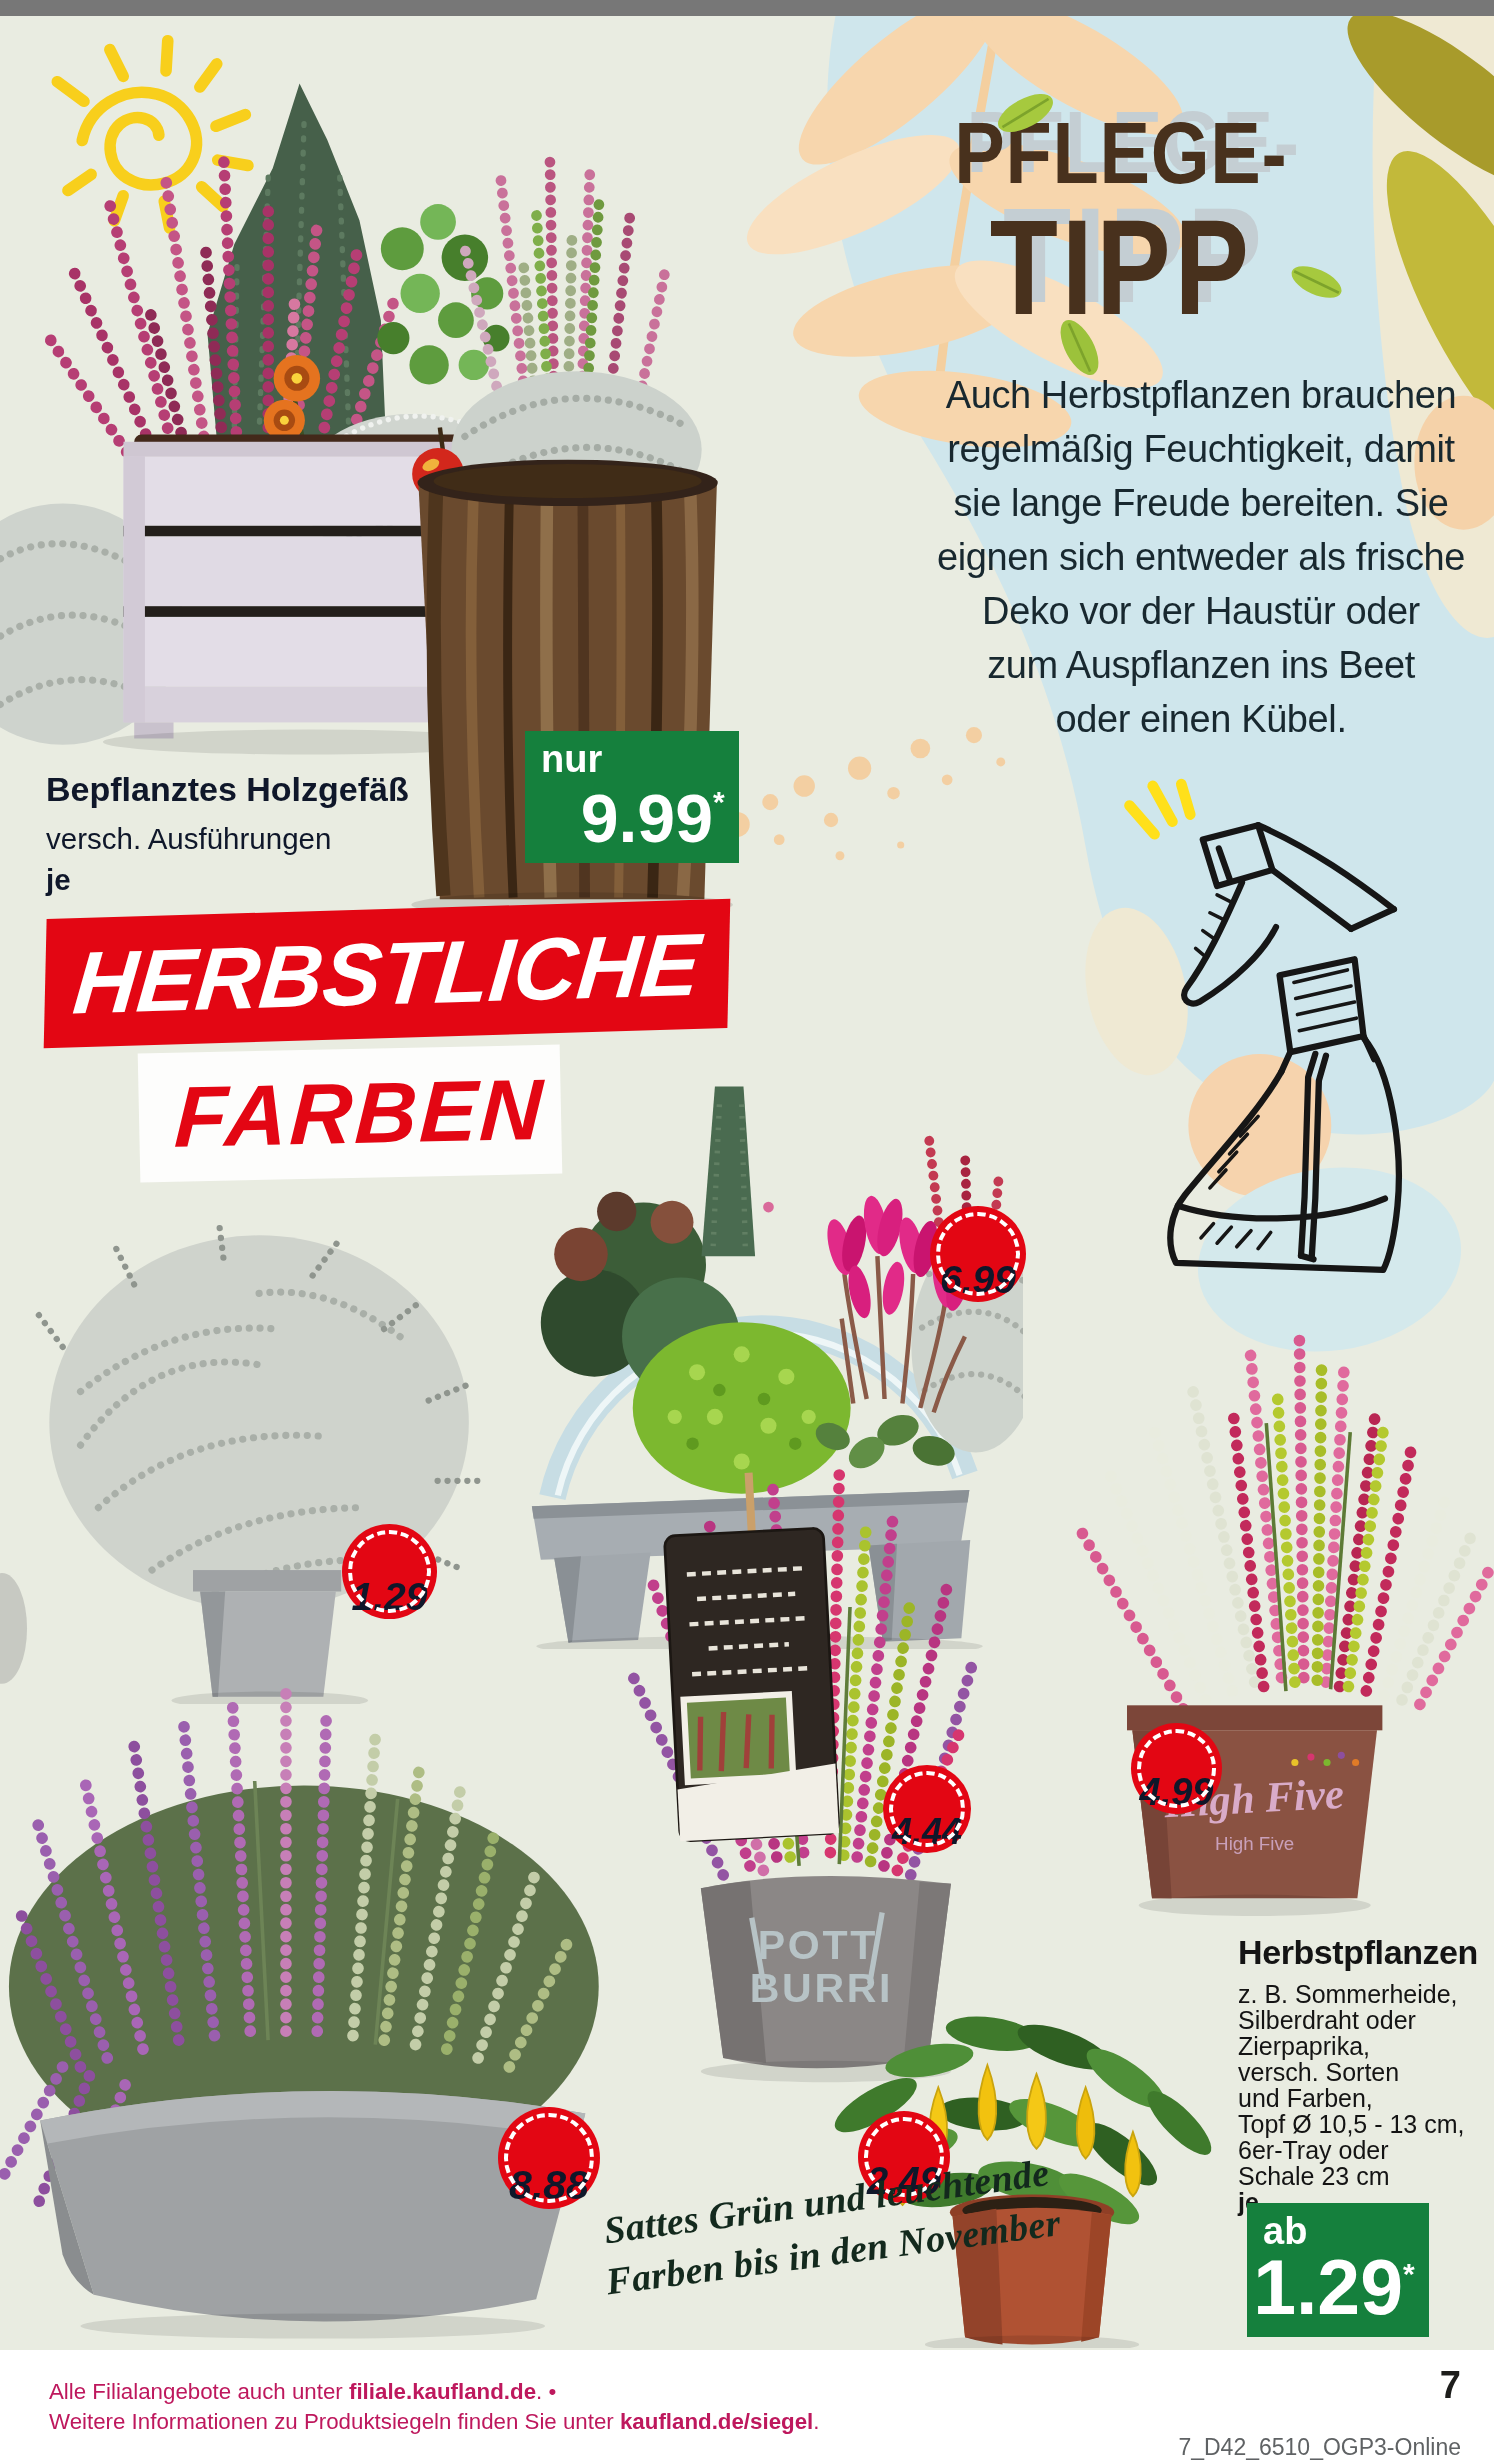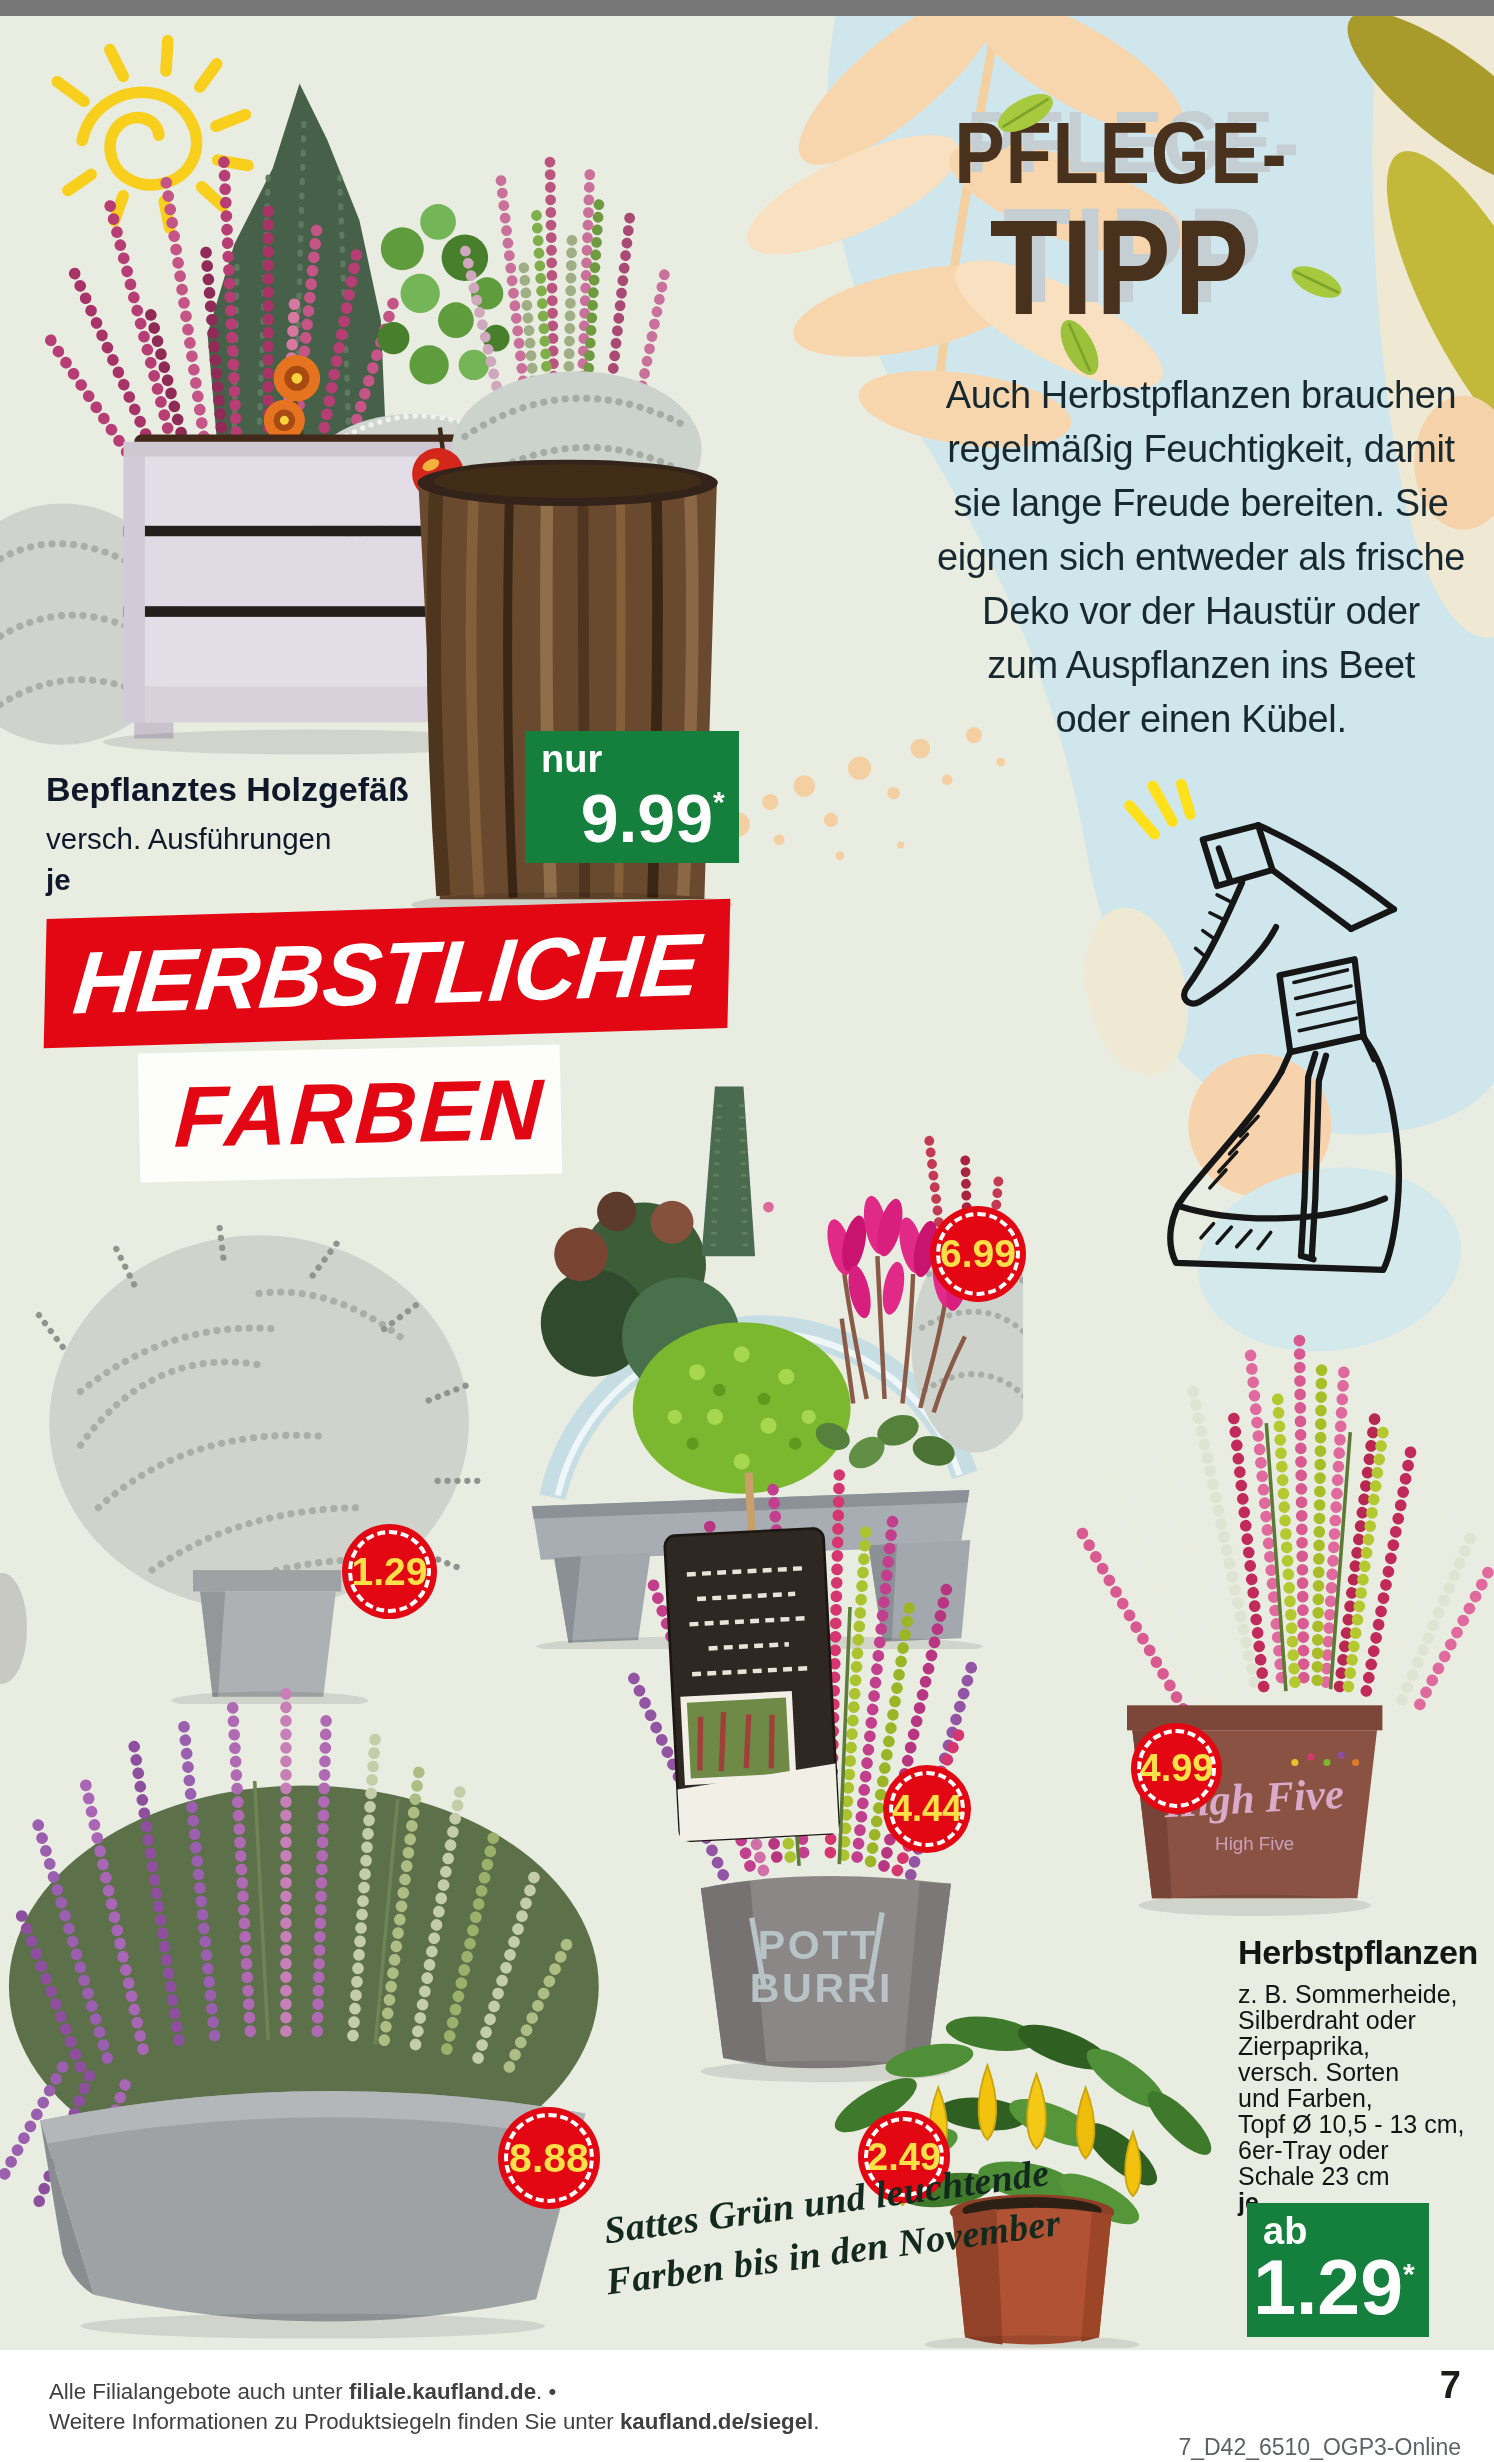--- a/index.html
+++ b/index.html
@@ -26,27 +26,27 @@
   .prod2{left:1238px;top:1917px;color:#141414;width:259px;}
   .prod2 .name{font-size:34px;font-weight:700;margin-bottom:9px;letter-spacing:-0.4px;}
   .prod2 .line{font-size:25px;line-height:26px;}
   .prod2 .unit{font-size:25px;font-weight:700;line-height:27px;}
   
   .banner-red{left:45px;top:893px;width:684px;height:129px;background:#e30613;transform:rotate(-1.7deg) skewX(-3deg);display:flex;align-items:center;justify-content:center;}
   .banner-red span{color:#fff;font-size:88px;font-weight:900;font-style:italic;letter-spacing:0px;transform:skewX(-4deg);white-space:nowrap;}
   .banner-white{left:139px;top:1033px;width:422px;height:129px;background:#fdfdfc;transform:rotate(-1.2deg);display:flex;align-items:center;}
   .banner-white span{color:#e30613;font-size:86px;font-weight:900;font-style:italic;letter-spacing:2.7px;margin-left:36px;transform:skewX(-4deg);white-space:nowrap;}
   
-  .cbadge{border-radius:50%;background:#e30613;color:#fde047;display:flex;align-items:center;justify-content:center;font-weight:700;}
+  .cbadge{border-radius:50%;background:#e30613;color:#0f172a;display:flex;align-items:flex-end;justify-content:center;font-weight:700;font-style:italic;}
   .cbadge::before{content:"";position:absolute;inset:6.3px;border:4.5px dashed #fff;border-radius:50%;}
   
   .handwriting{left:522px;top:2160px;width:616px;transform:rotate(-7.5deg);text-align:center;color:#13291d;font-family:"Liberation Serif",serif;font-style:italic;font-weight:700;font-size:38px;line-height:51px;letter-spacing:0.4px;}
   
   .footer-band{left:0;top:2334px;width:1495px;height:129px;background:#ffffff;}
-  .footer-left{left:49px;top:2361px;font-size:22.3px;color:#404040;line-height:30px;}
+  .footer-left{left:49px;top:2361px;font-size:22.3px;color:#be185d;line-height:30px;}
   .footer-left b{font-weight:700;}
   .page-num{right:34px;top:2348px;position:absolute;font-size:38px;font-weight:700;color:#1d1d1b;}
   .print-code{right:34px;top:2418px;position:absolute;font-size:23px;color:#5f6264;}
 </style>
 </head>
 <body>
 
 <div id="page">
 
   <svg class="abs" style="left:0;top:0;" width="1495" height="2462" viewBox="0 0 1673 2756">

